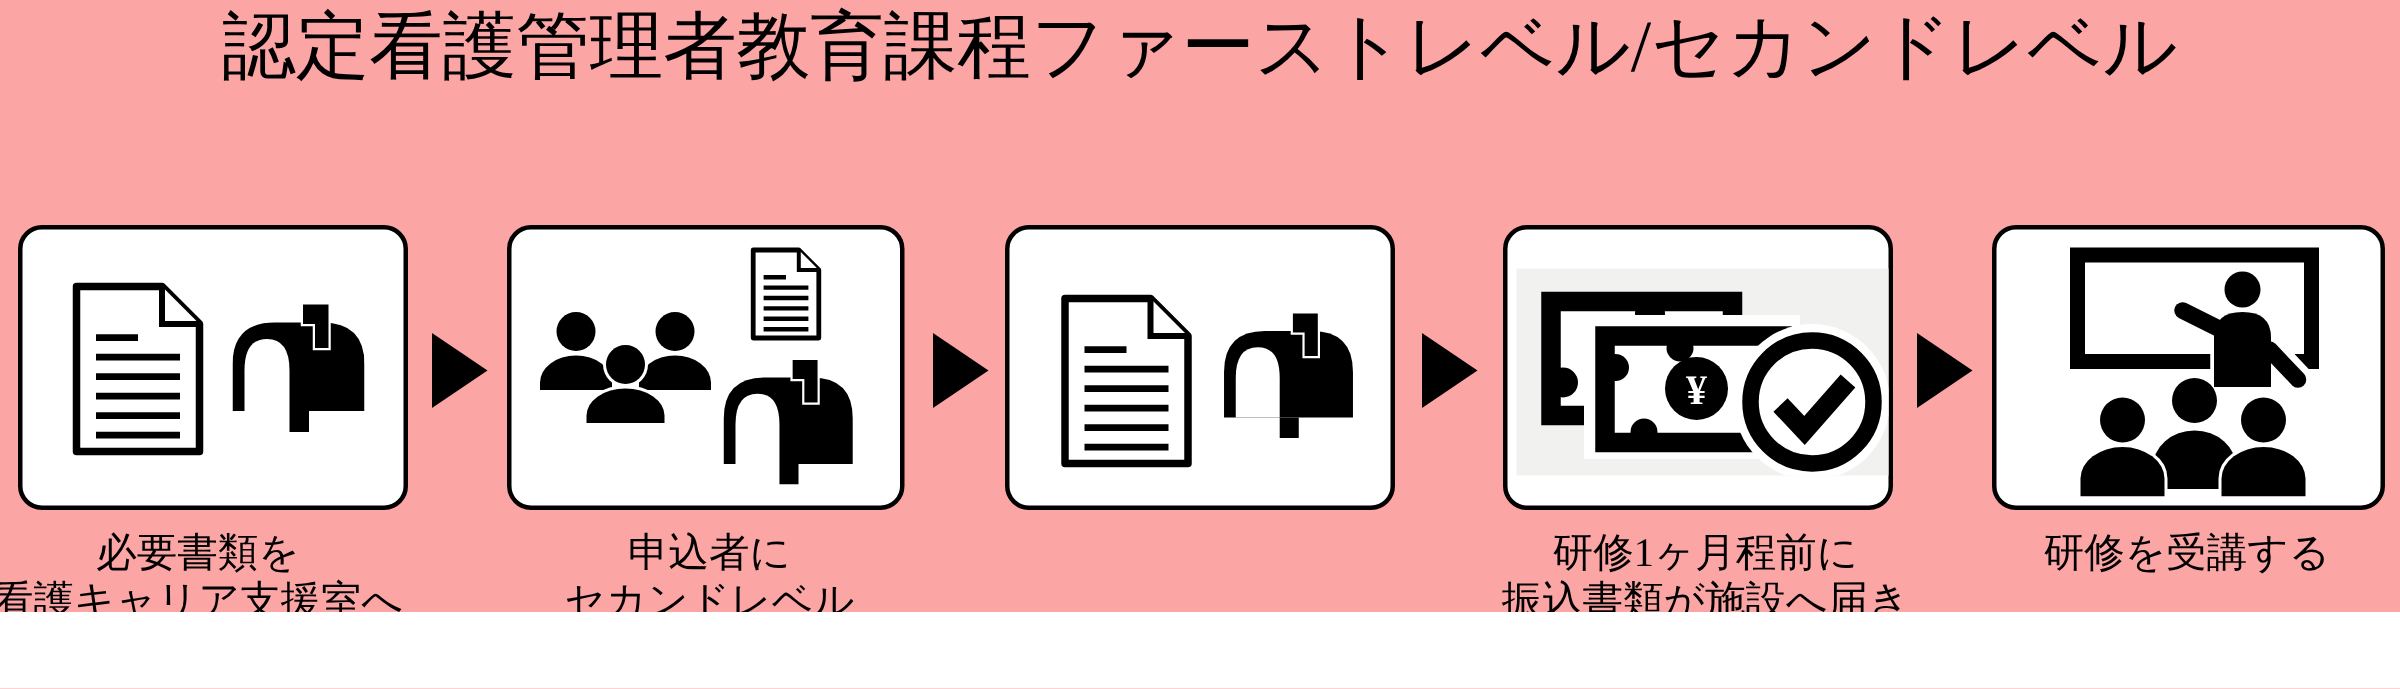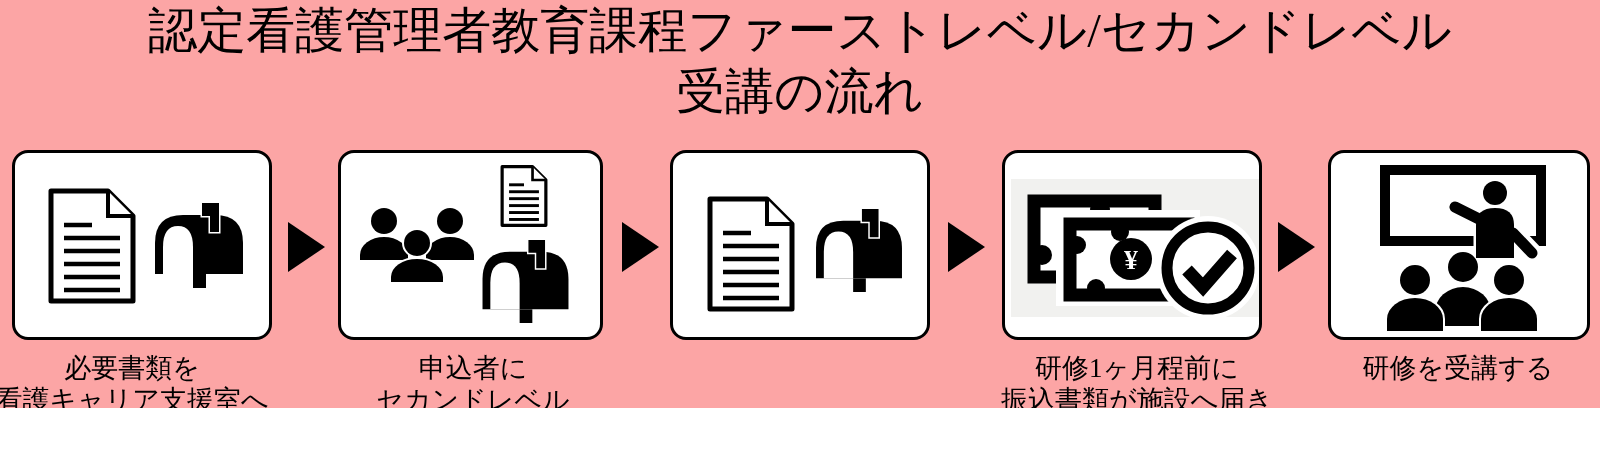--- a/index.html
+++ b/index.html
@@ -28,21 +28,20 @@
     font-size:27px;line-height:32px;white-space:pre-line;
   }
 </style>
 </head>
 <body>
 
 <div class="stage">
 
   <div class="title">
     <div>認定看護管理者教育課程ファーストレベル/セカンドレベル</div>
-    <div>受講の流れ</div>
   </div>
 
   <div class="box" style="left:12px;width:260px">
     <div class="ic" style="left:32px;top:34px;width:90px;height:118px">
       <svg viewBox="0 0 90 118">
         <path d="M4,4 H61 L86,29 V114 H4 Z" fill="#fff" stroke="#000" stroke-width="5" stroke-linejoin="round"></path>
         <path d="M61,4 V29 H86" fill="#fff" stroke="#000" stroke-width="4"></path>
         <g stroke="#000" stroke-width="4.5">
           <line x1="17" y1="38" x2="45" y2="38"></line>
             <line x1="17" y1="51" x2="73" y2="51"></line>

